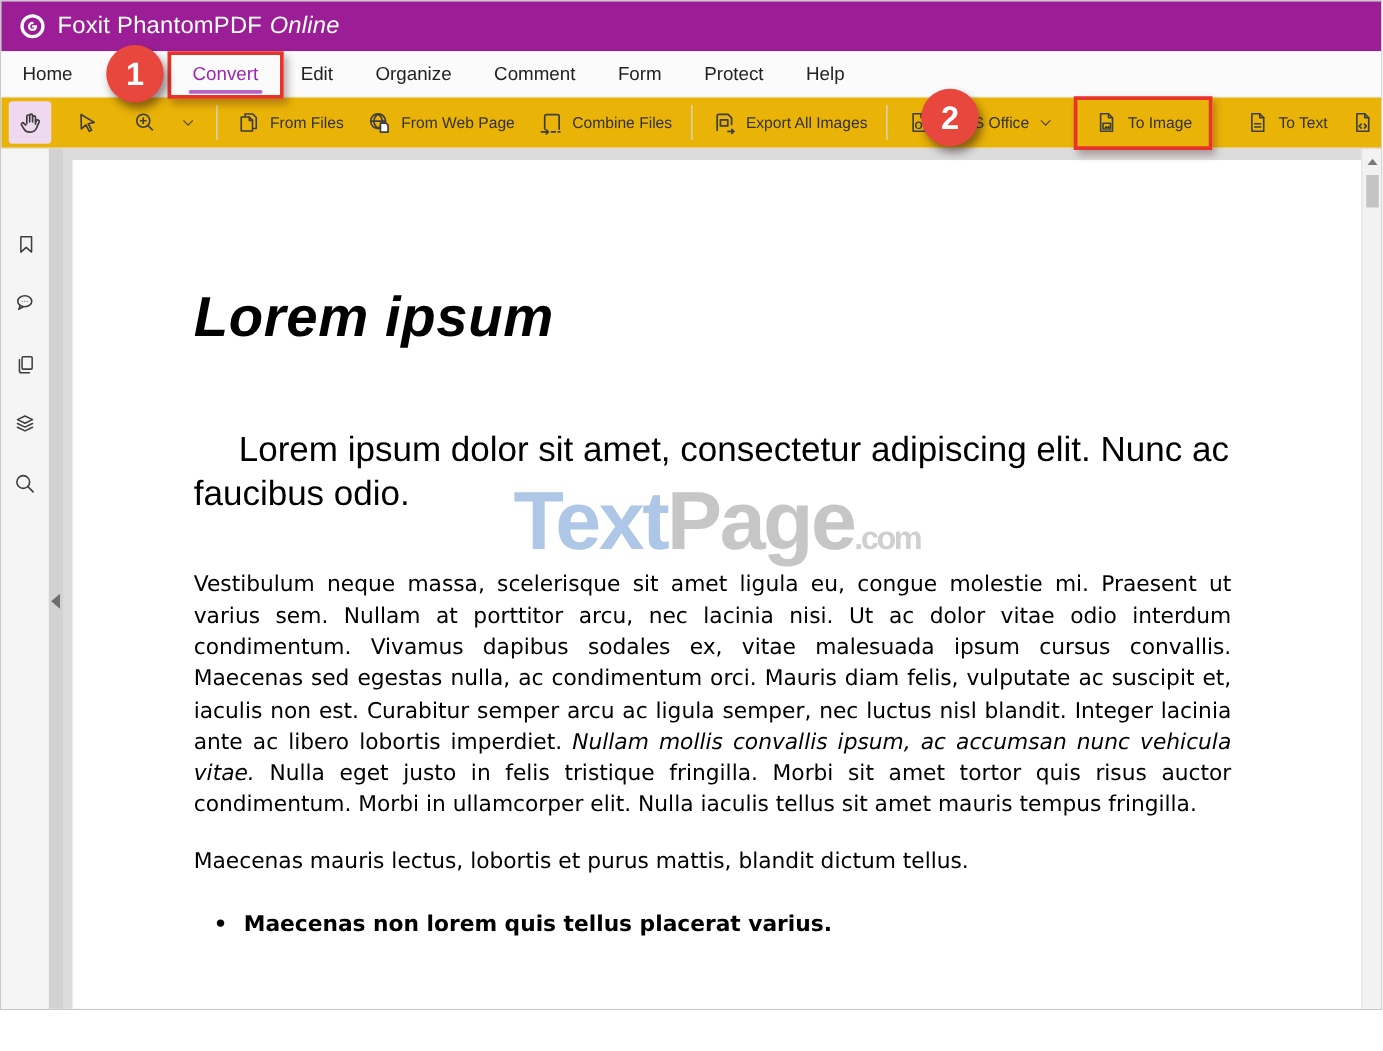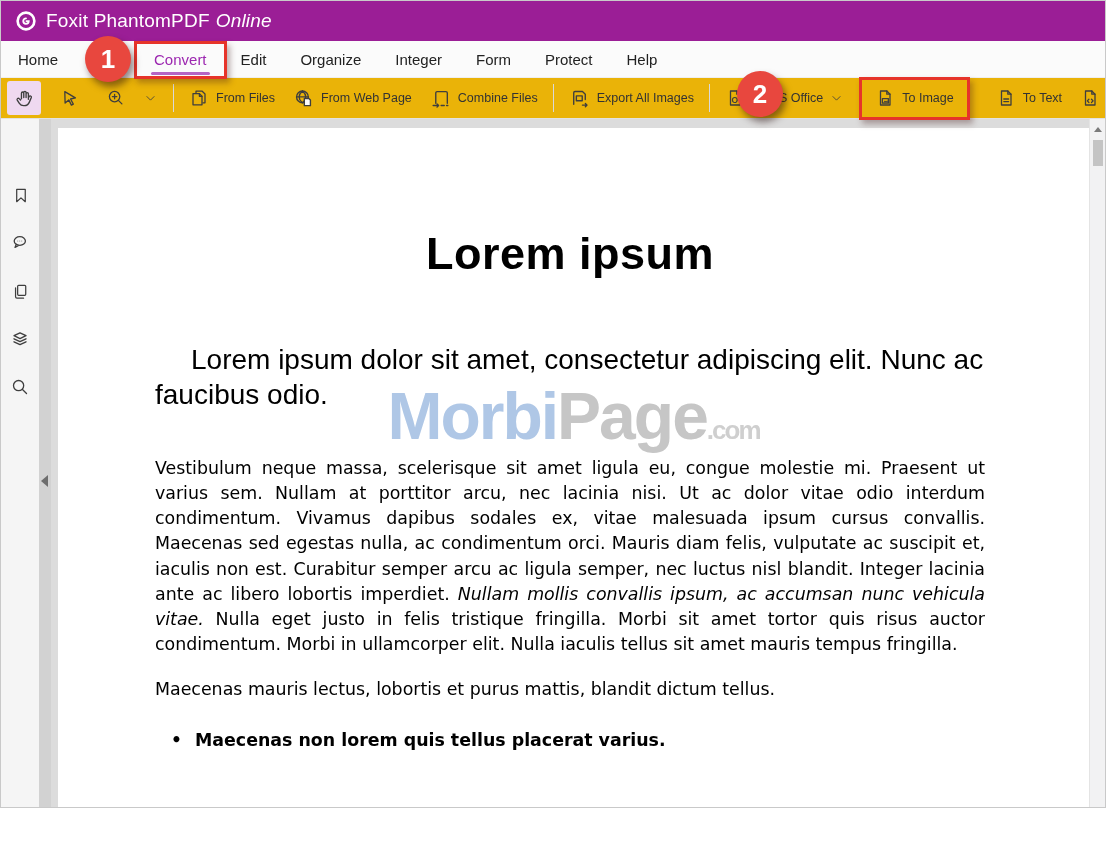--- a/index.html
+++ b/index.html
@@ -68,22 +68,22 @@
   .scroll-thumb { width:10px; height:26px; background:#C4C4C4; margin-top:4px; cursor:default; }
 
   
   .doc-content { position:relative; z-index:1; color:#000; }
   .watermark { position:absolute; top:250px; left:0; right:0; text-align:center; z-index:0;
                font-weight:bold; font-size:66px; letter-spacing:-2px; white-space:nowrap; }
   .wm-tips { color:#AFC7E6; }
   .wm-make { color:#C6C6C6; }
   .wm-com  { color:#CFCFCF; font-size:26px; }
 
-  .doc-h1 { margin-top:100px; text-align:center; font-size:45px; font-weight:bold;
-            line-height:1.15; letter-spacing:.5px; }
+  .doc-h1 { margin-top:100px; font-size:45px; font-weight:bold;
+            line-height:1.15; letter-spacing:.5px;font-style:italic; }
   .doc-h2 { margin-top:62px; font-size:28px; font-weight:normal; line-height:35px;
             text-indent:36px; }
   .doc-p  { margin-top:44px; font-family:"DejaVu Sans", sans-serif; font-size:17.4px;
             line-height:25.2px; text-align:justify; }
   .doc-p2 { margin-top:20px; font-family:"DejaVu Sans", sans-serif; font-size:17.4px;
             line-height:25px; }
   .seg-bold { font-weight:normal; }
   .seg-italic { font-style:italic; }
   .doc-list { margin-top:26px; list-style:none; padding-left:40px;
               font-family:"DejaVu Sans", sans-serif; }
@@ -107,21 +107,21 @@
 
   <div class="menubar">
     <div class="menu-item">Home</div>
     <div class="menu-item active">
       <span>Convert</span>
       <span class="underline"></span>
       <span class="red-frame frame-convert"></span>
     </div>
     <div class="menu-item">Edit</div>
     <div class="menu-item">Organize</div>
-    <div class="menu-item">Integer</div>
+    <div class="menu-item">Comment</div>
     <div class="menu-item">Form</div>
     <div class="menu-item">Protect</div>
     <div class="menu-item">Help</div>
   </div>
 
   <div class="badge" style="left:84px; top:35px;">1</div>
   <div class="badge" style="left:736px; top:70px;">2</div>
 
   <div class="toolbar">
     <div class="tool-btn selected">
@@ -261,21 +261,21 @@
       </div>
     </div>
 
     <div class="splitter">
       <div class="collapse-arrow"></div>
     </div>
 
     <div class="viewport">
       <div class="page">
         <div class="watermark">
-          <span class="wm-tips">Morbi</span><span class="wm-make">Page</span><span class="wm-com">.com</span>
+          <span class="wm-tips">Text</span><span class="wm-make">Page</span><span class="wm-com">.com</span>
         </div>
         <div class="doc-content">
           <div class="doc-h1">Lorem ipsum</div>
           <div class="doc-h2">Lorem ipsum dolor sit amet, consectetur adipiscing elit. Nunc ac faucibus odio.</div>
           <p class="doc-p"><span>Vestibulum neque massa, scelerisque sit amet ligula eu, congue molestie mi. Praesent ut varius sem. Nullam at porttitor arcu, nec lacinia nisi. Ut ac dolor vitae odio interdum condimentum. </span><span class="seg-bold">Vivamus dapibus sodales ex, vitae malesuada ipsum cursus convallis. Maecenas sed egestas nulla, ac condimentum orci.</span><span> Mauris diam felis, vulputate ac suscipit et, iaculis non est. Curabitur semper arcu ac ligula semper, nec luctus nisl blandit. Integer lacinia ante ac libero lobortis imperdiet. </span><span class="seg-italic">Nullam mollis convallis ipsum, ac accumsan nunc vehicula vitae.</span><span> Nulla eget justo in felis tristique fringilla. Morbi sit amet tortor quis risus auctor condimentum. Morbi in ullamcorper elit. Nulla iaculis tellus sit amet mauris tempus fringilla.</span></p>
           <p class="doc-p2">Maecenas mauris lectus, lobortis et purus mattis, blandit dictum tellus.</p>
           <ul class="doc-list">
             <li>Maecenas non lorem quis tellus placerat varius.</li>
           </ul>
         </div>

